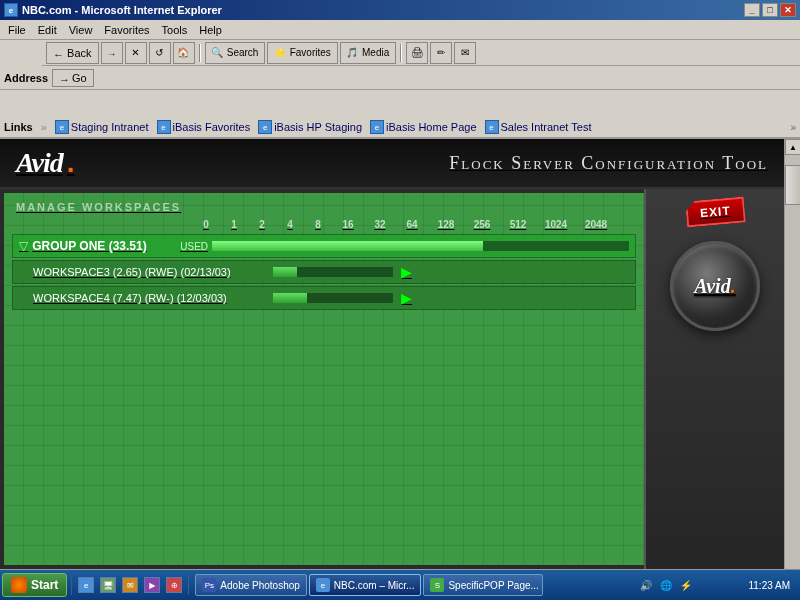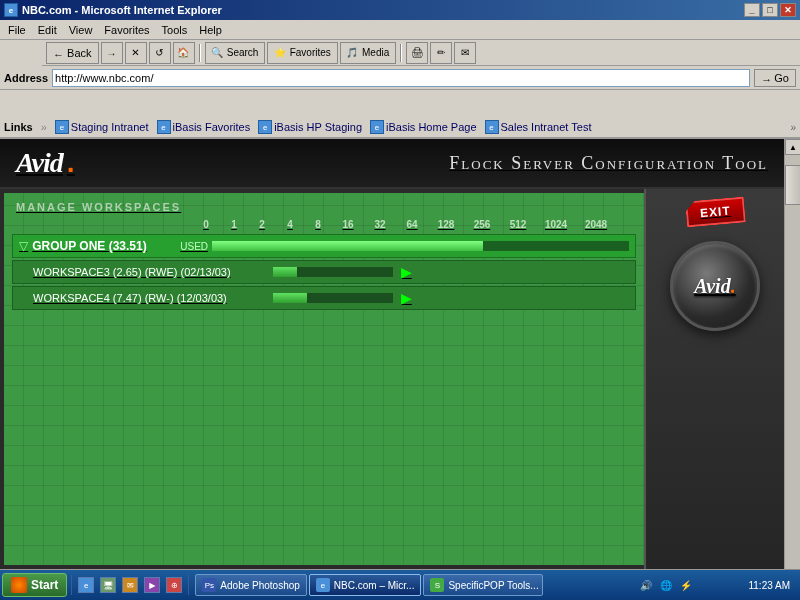--- a/index.html
+++ b/index.html
@@ -602,21 +602,20 @@
       🎵 Media
     </div>
     <div class="toolbar-sep"></div>
     <div class="toolbar-btn">🖨</div>
     <div class="toolbar-btn">✏</div>
     <div class="toolbar-btn">✉</div>
   </div>
 
   <div class="address-bar">
     <span class="address-label">Address</span>
-    <input class="address-input" type="text" value="http://www.nbc.com/" style="">
     <div class="go-btn">
       <span>→</span>
       <span>Go</span>
     </div>
   </div>
 
   <div class="links-bar">
     <span class="links-label">Links</span>
     <span style="color:#888;">»</span>
     <a class="link-item">
@@ -772,21 +771,21 @@
       <div class="taskbar-task">
         <div class="taskbar-task-icon" style="background:#3355aa;border-radius:2px;font-size:8px;color:white;display:flex;align-items:center;justify-content:center;">Ps</div>
         <span>Adobe Photoshop</span>
       </div>
       <div class="taskbar-task task-active">
         <div class="taskbar-task-icon" style="background:#4a90d9;border-radius:2px;font-size:8px;color:white;display:flex;align-items:center;justify-content:center;">e</div>
         <span>NBC.com – Micr...</span>
       </div>
       <div class="taskbar-task">
         <div class="taskbar-task-icon" style="background:#44aa44;border-radius:2px;font-size:8px;color:white;display:flex;align-items:center;justify-content:center;">S</div>
-        <span>SpecificPOP Tools...</span>
+        <span>SpecificPOP Page...</span>
       </div>
     </div>
     <div class="taskbar-right">
       <div class="tray-icon" style="font-size:10px;">🔊</div>
       <div class="tray-icon" style="font-size:10px;">🌐</div>
       <div class="tray-icon" style="font-size:10px;">⚡</div>
       <span class="clock">11:23 AM</span>
     </div>
   </div>
 

